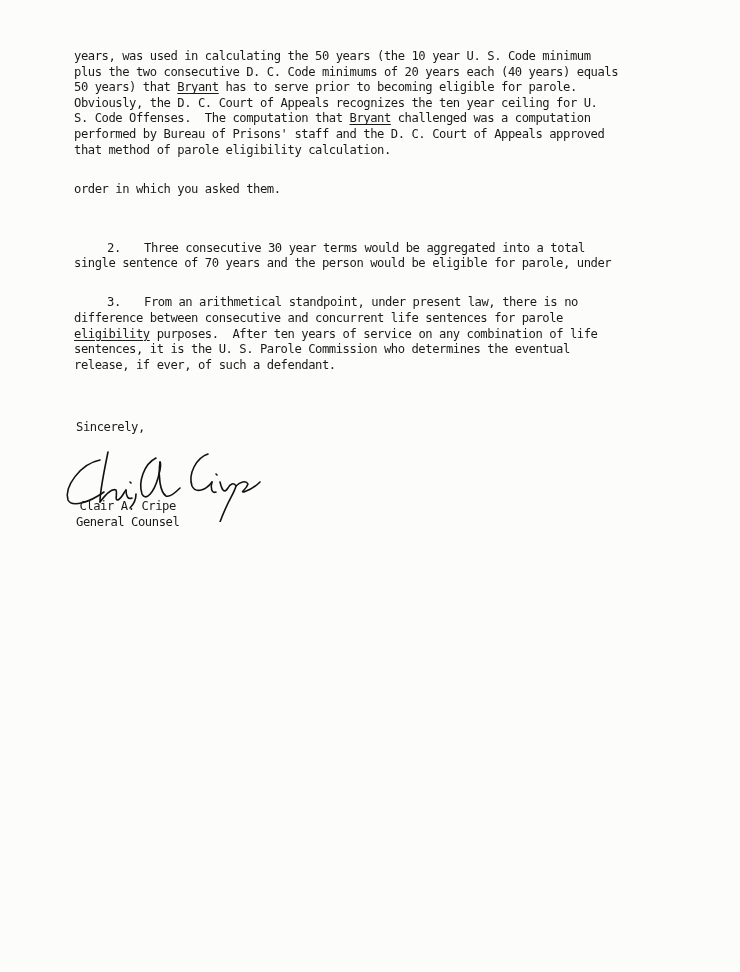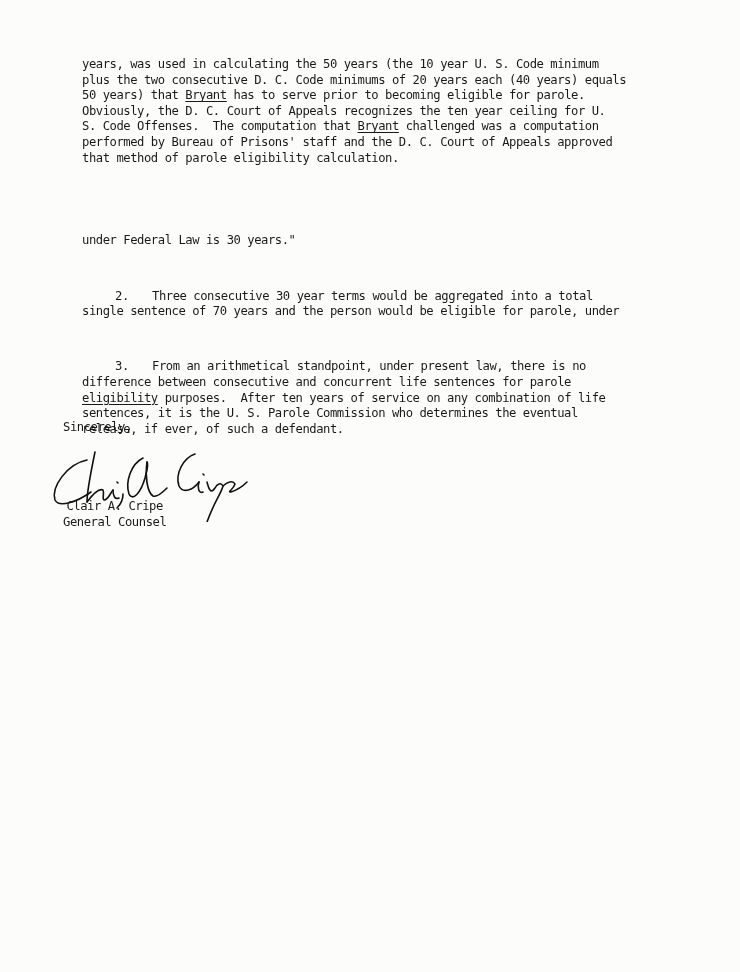--- a/index.html
+++ b/index.html
@@ -6,39 +6,39 @@
     body {
       width: 740px; height: 972px; overflow: hidden;
       background: #fcfdfb;
       color: #1a1a1a;
       font-family: "DejaVu Sans Mono", "Liberation Mono", monospace;
       font-size: 12.2px;
       letter-spacing: -0.45px;
       position: relative;
     }
     .page { position: absolute; left: 70px; top: 45px; width: 620px; }
-    .para { margin: 12px; line-height: 15.6px; white-space: pre-wrap; }
+    .para { margin: 4px; line-height: 15.6px; white-space: pre-wrap; }
     .gap { height: 15.6px; }
     .indent { display: inline-block; width: 33px; }
     .num { display: inline-block; width: 37px; }
     u { text-decoration: underline; text-underline-offset: 2px; text-align: center; }
-    .sig-block { position: absolute; left: 63px; top: 420px; text-align: center; }
+    .sig-block { position: absolute; left: 76px; top: 420px; text-align: center; }
     .closing { line-height: 15.6px; }
     .signature { position: absolute; left: -16px; top: 22px; width: 210px; height: 80px; }
     .signer { position: absolute; top: 79px; line-height: 15.6px; white-space: nowrap; }
   </style>
 </head>
 <body>
 
 <div class="page">
   <div class="para" id="p0"><div>years, was used in calculating the 50 years (the 10 year U. S. Code minimum</div><div>plus the two consecutive D. C. Code minimums of 20 years each (40 years) equals</div><div>50 years) that <u>Bryant</u> has to serve prior to becoming eligible for parole.</div><div>Obviously, the D. C. Court of Appeals recognizes the ten year ceiling for U.</div><div>S. Code Offenses.  The computation that <u>Bryant</u> challenged was a computation</div><div>performed by Bureau of Prisons' staff and the D. C. Court of Appeals approved</div><div>that method of parole eligibility calculation.</div></div>
   <div class="gap"></div>
-  <div class="para" id="p1"></div>
+  <div class="para" id="p1"><div>order in which you asked them.</div></div>
   <div class="gap"></div>
-  <div class="para" id="a0"><div>under Federal Law is 30 years."</div></div>
+  <div class="para" id="a0"></div>
   <div class="gap"></div>
   <div class="para" id="a1"><div><span class="indent"></span><span class="num">2.</span>Three consecutive 30 year terms would be aggregated into a total</div><div>single sentence of 70 years and the person would be eligible for parole, under</div></div>
   <div class="gap"></div>
   <div class="para" id="a2"><div><span class="indent"></span><span class="num">3.</span>From an arithmetical standpoint, under present law, there is no</div><div>difference between consecutive and concurrent life sentences for parole</div><div><u>eligibility</u> purposes.  After ten years of service on any combination of life</div><div>sentences, it is the U. S. Parole Commission who determines the eventual</div><div>release, if ever, of such a defendant.</div></div>
 </div>
 
 <div class="sig-block">
   <div class="closing">Sincerely,</div>
   <svg class="signature" viewBox="0 0 210 80" fill="none" stroke="#111" stroke-width="1.6" stroke-linecap="round" stroke-linejoin="round">
     <path d="M40 18 C 20 22, 4 45, 8 58 C 12 66, 30 60, 44 50"></path>

